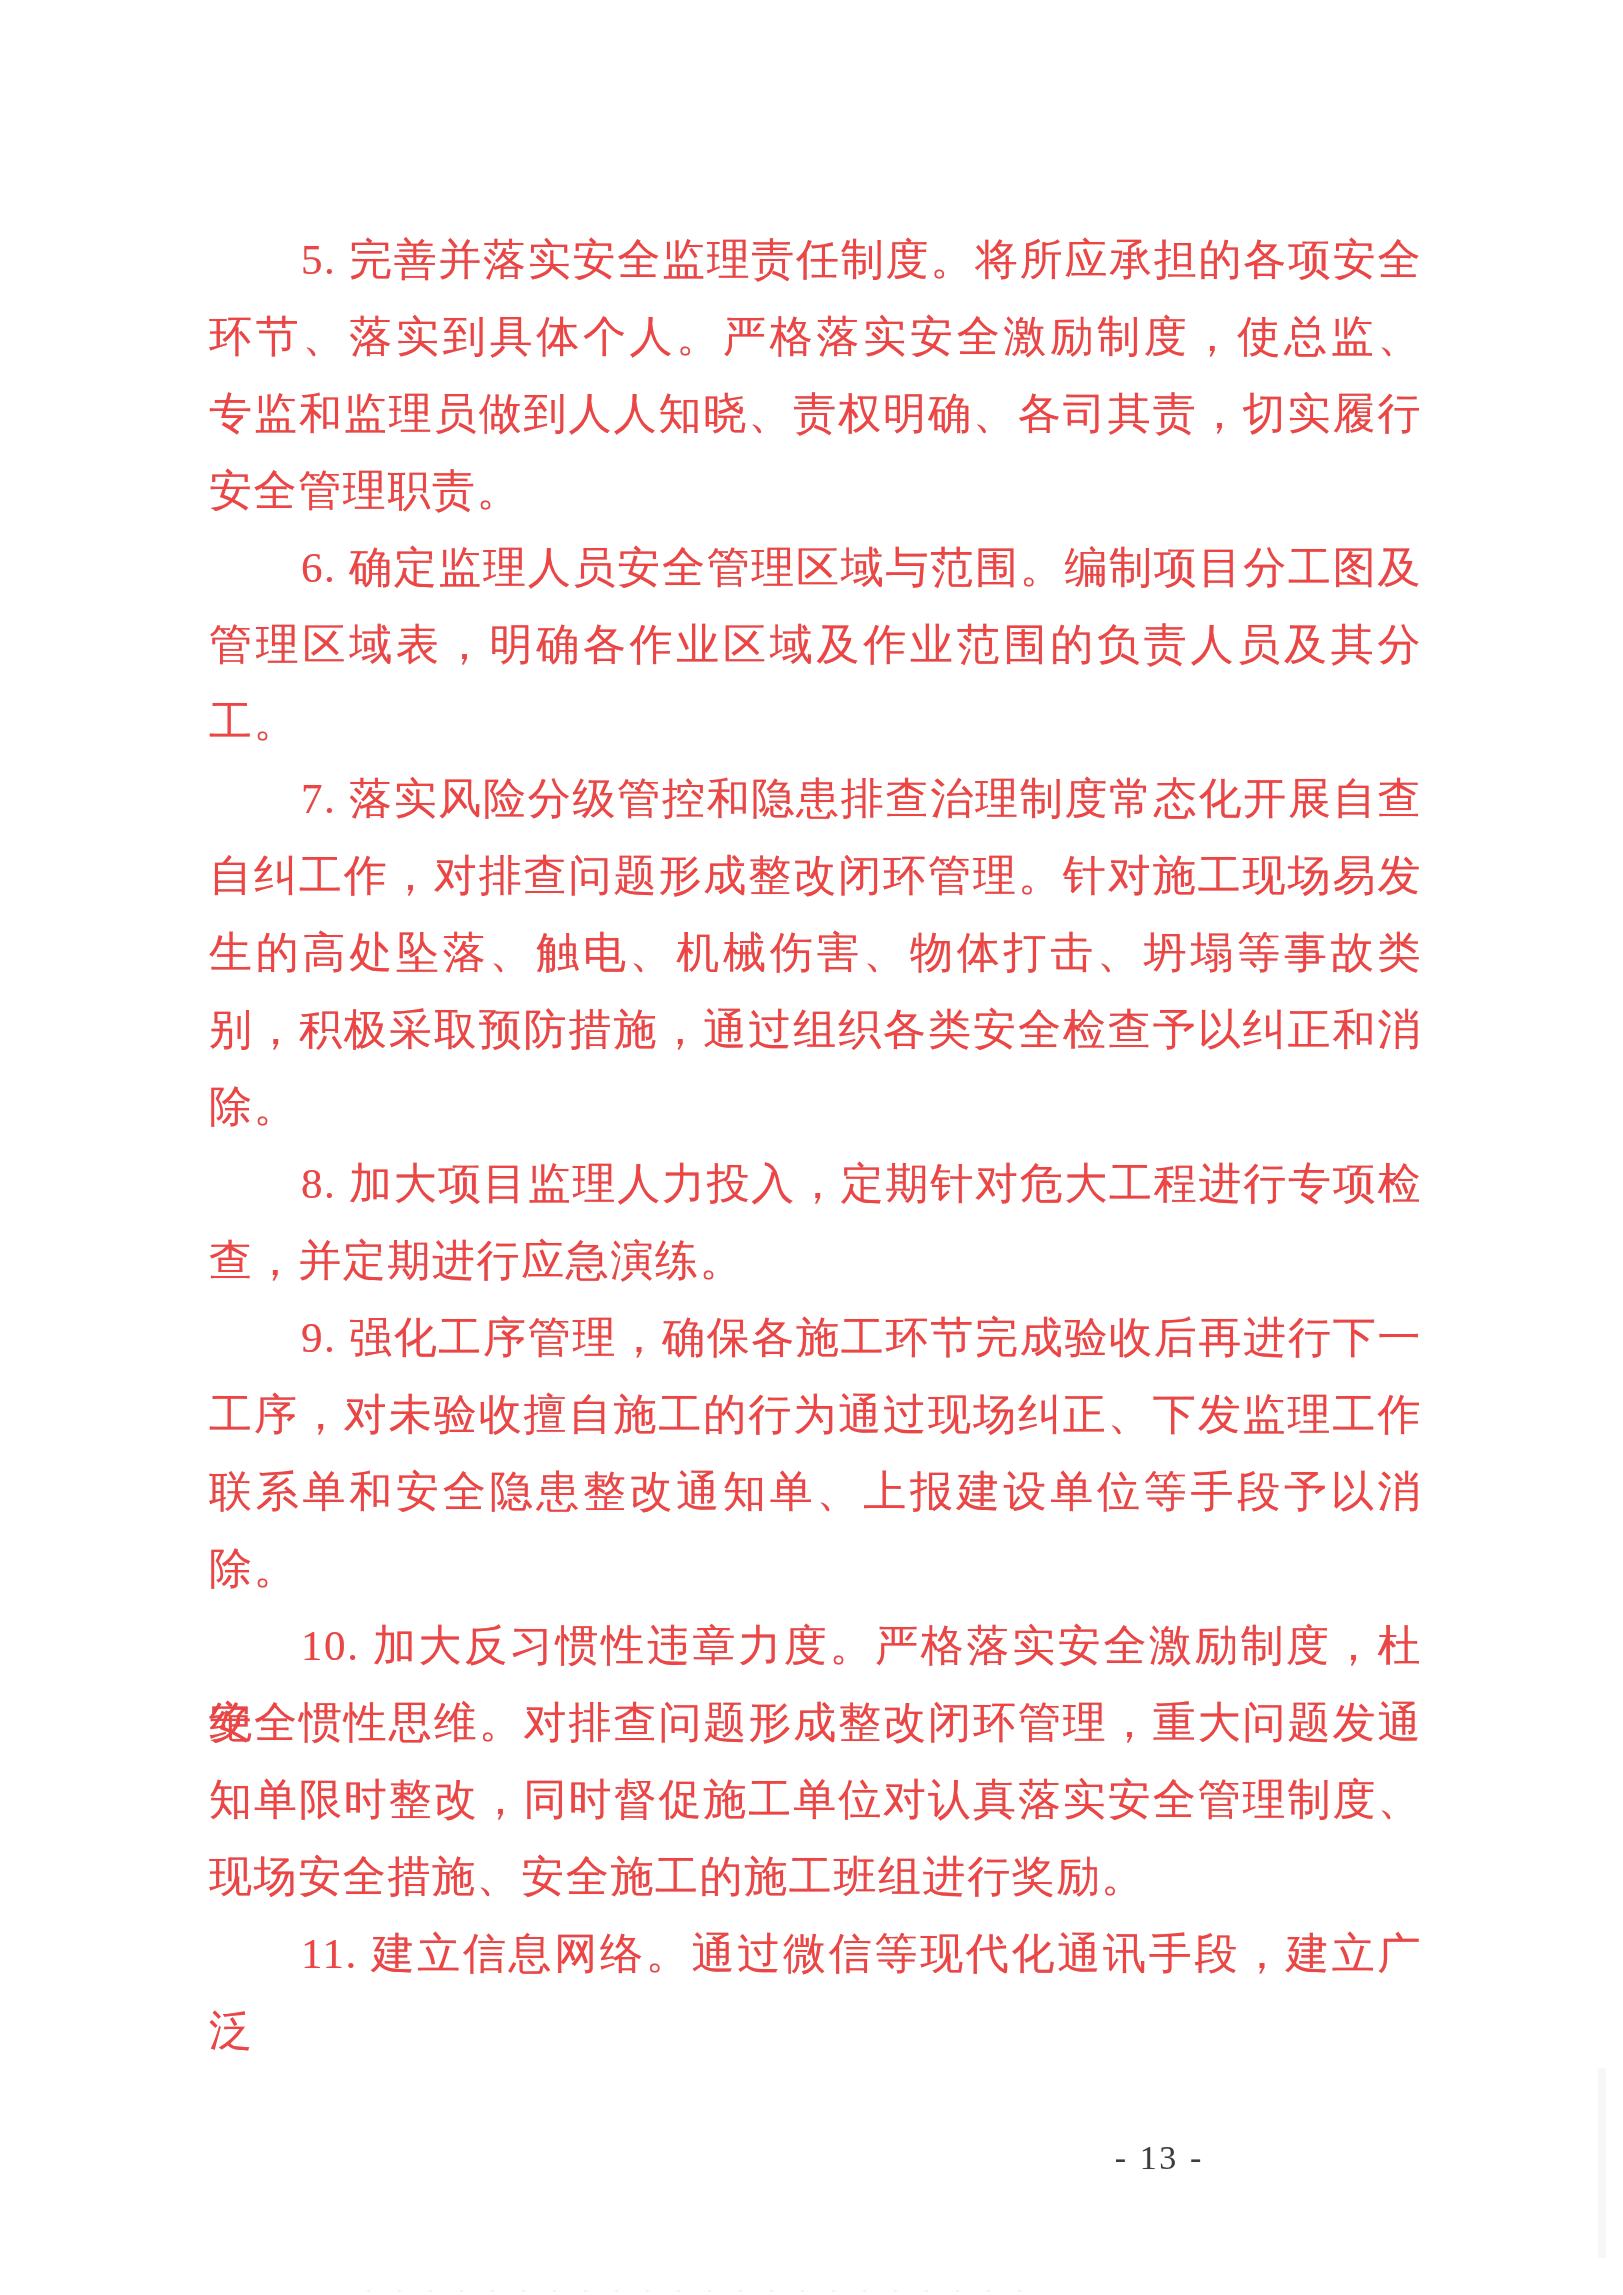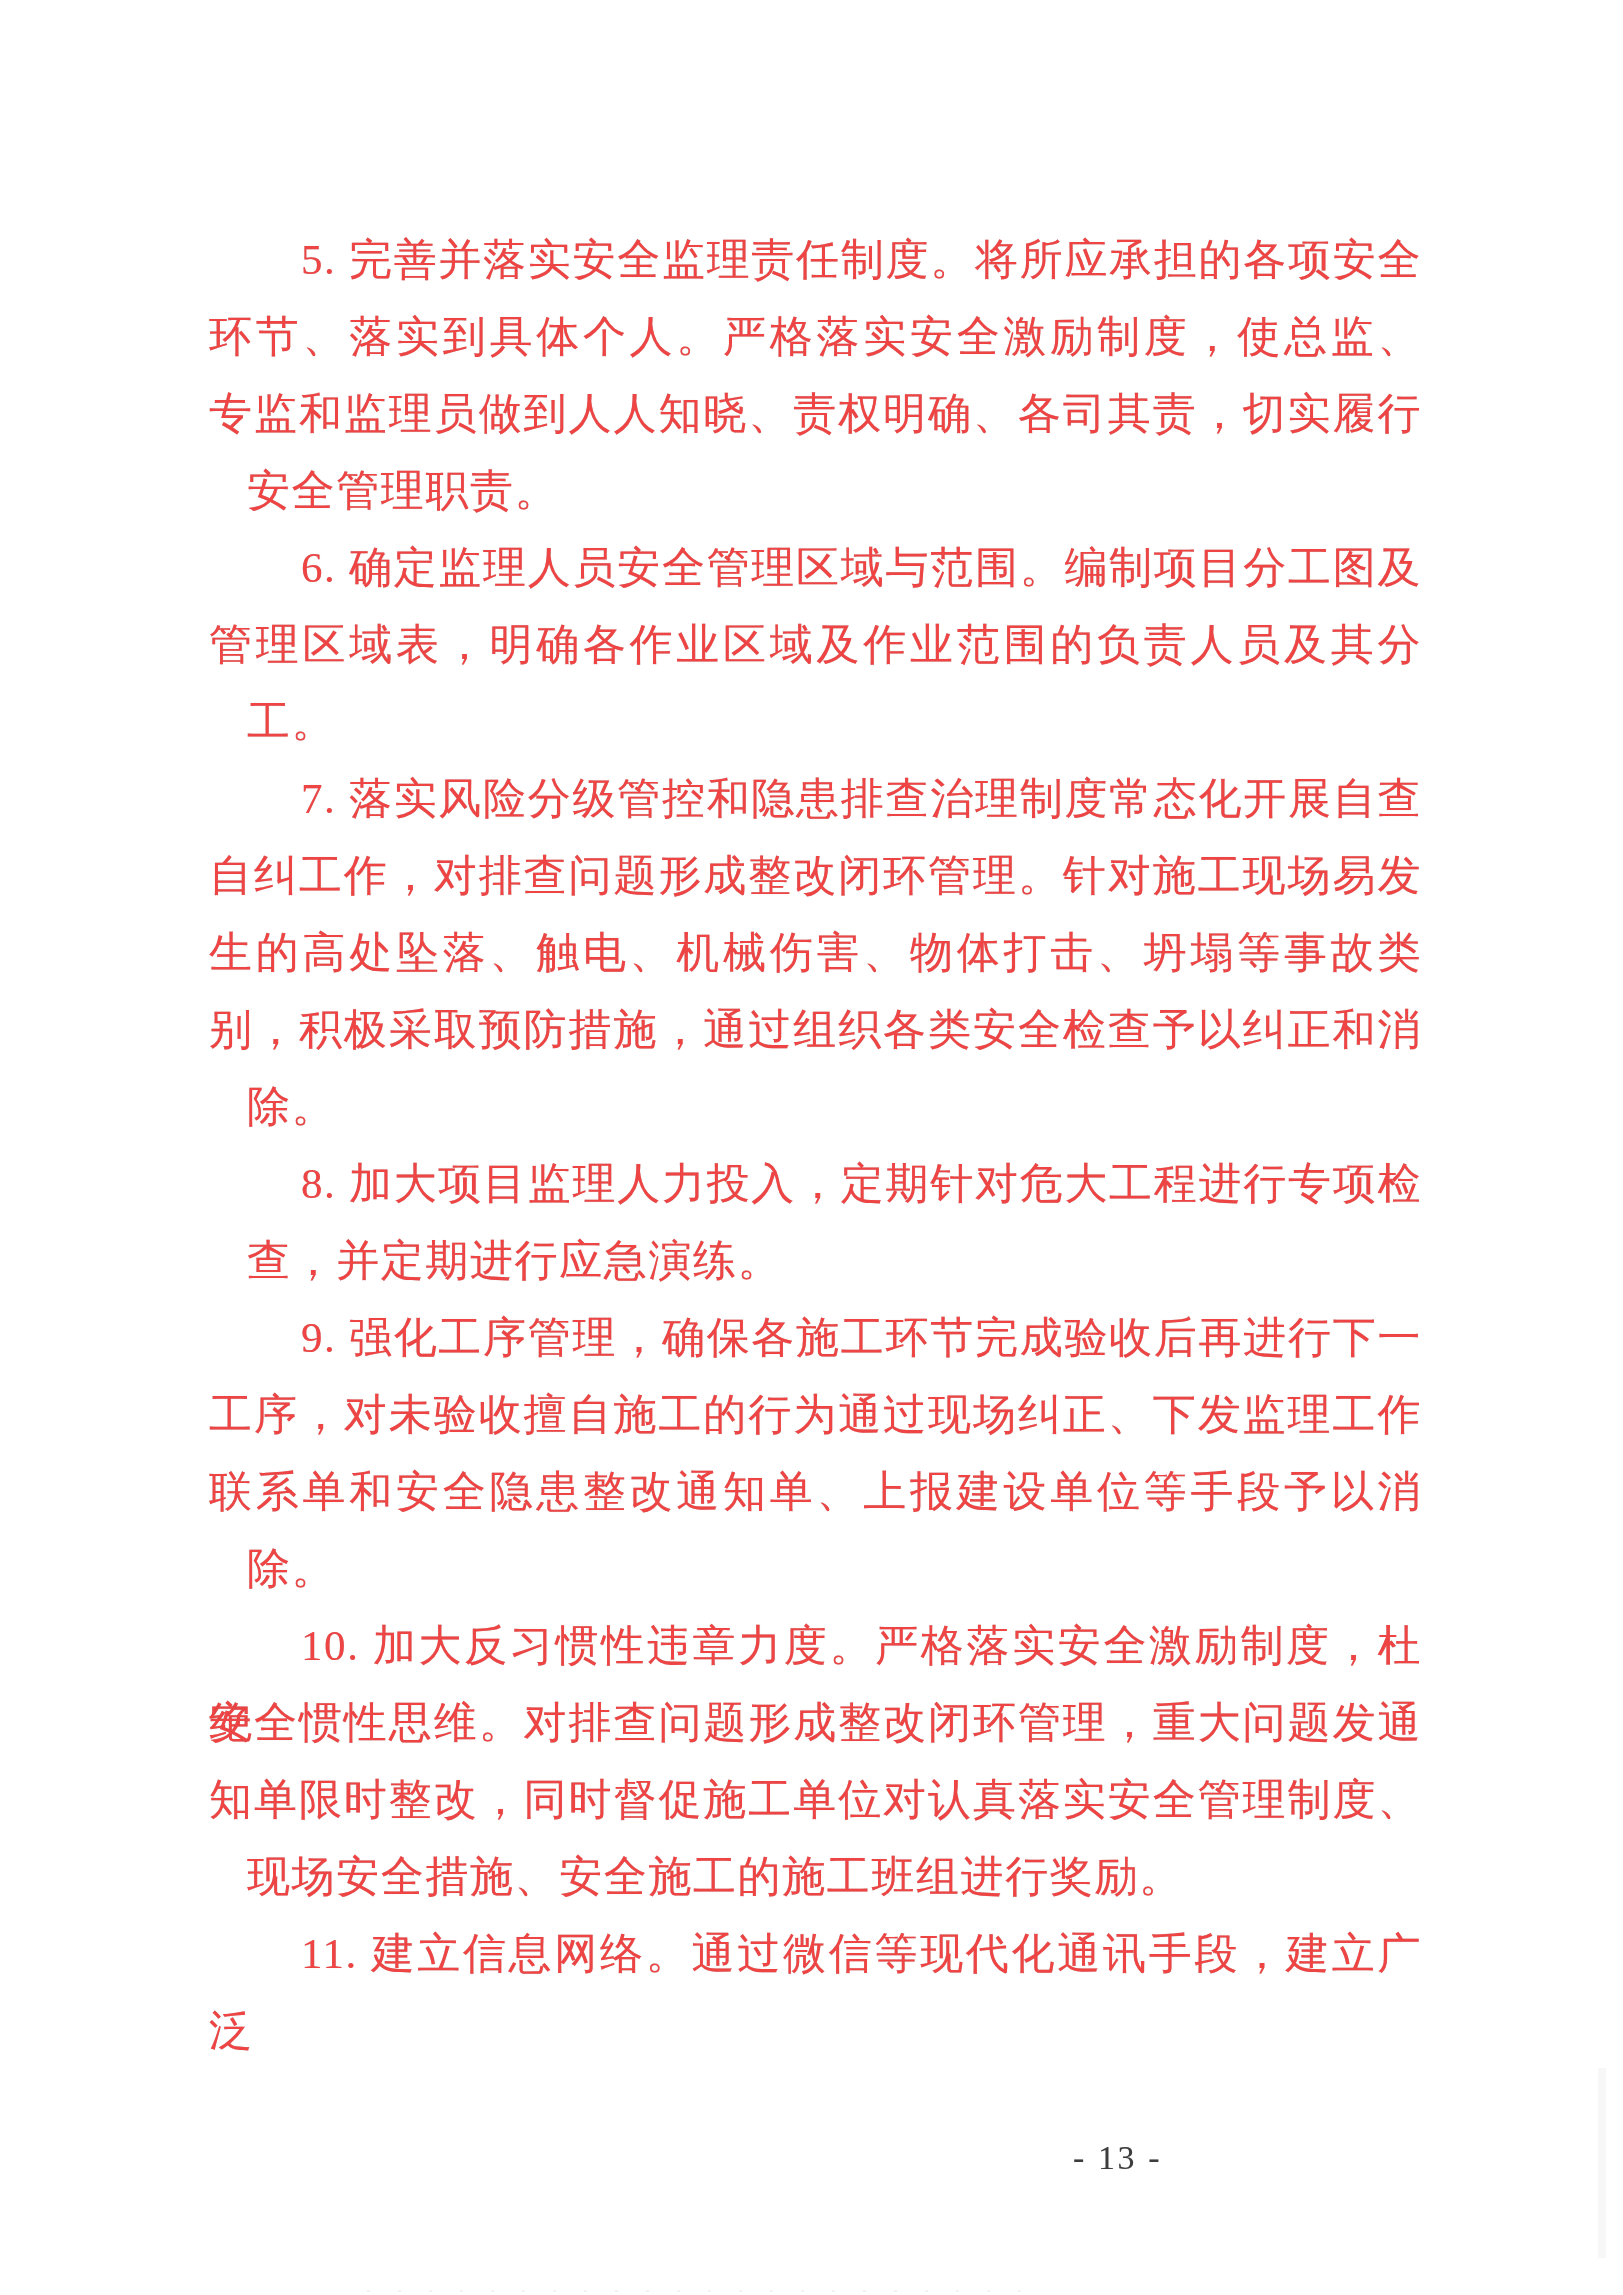--- a/index.html
+++ b/index.html
@@ -37,33 +37,32 @@
     letter-spacing: 1.6px;
     white-space: normal;
   }
   .line.fill {
     text-align: justify;
     text-align-last: justify;
   }
   .line.end {
     text-align: left;
     text-align-last: left;
-    margin-left: 38px;
   }
   .line.indent {
     text-indent: 92px;
   }
   .page-number {
     position: absolute;
     left: 1073px;
     top: 2135px;
     width: 131px;
     height: 46px;
     line-height: 46px;
-    text-align: left;
+    text-align: right;
     font-size: 34px;
     color: #3d3d3d;
     letter-spacing: 2.6px;
     text-shadow: 0 0 0.7px rgba(60,60,60,0.3);
   }
   
   .scan-edge {
     position: absolute;
     left: 1598px;
     top: 2068px;

